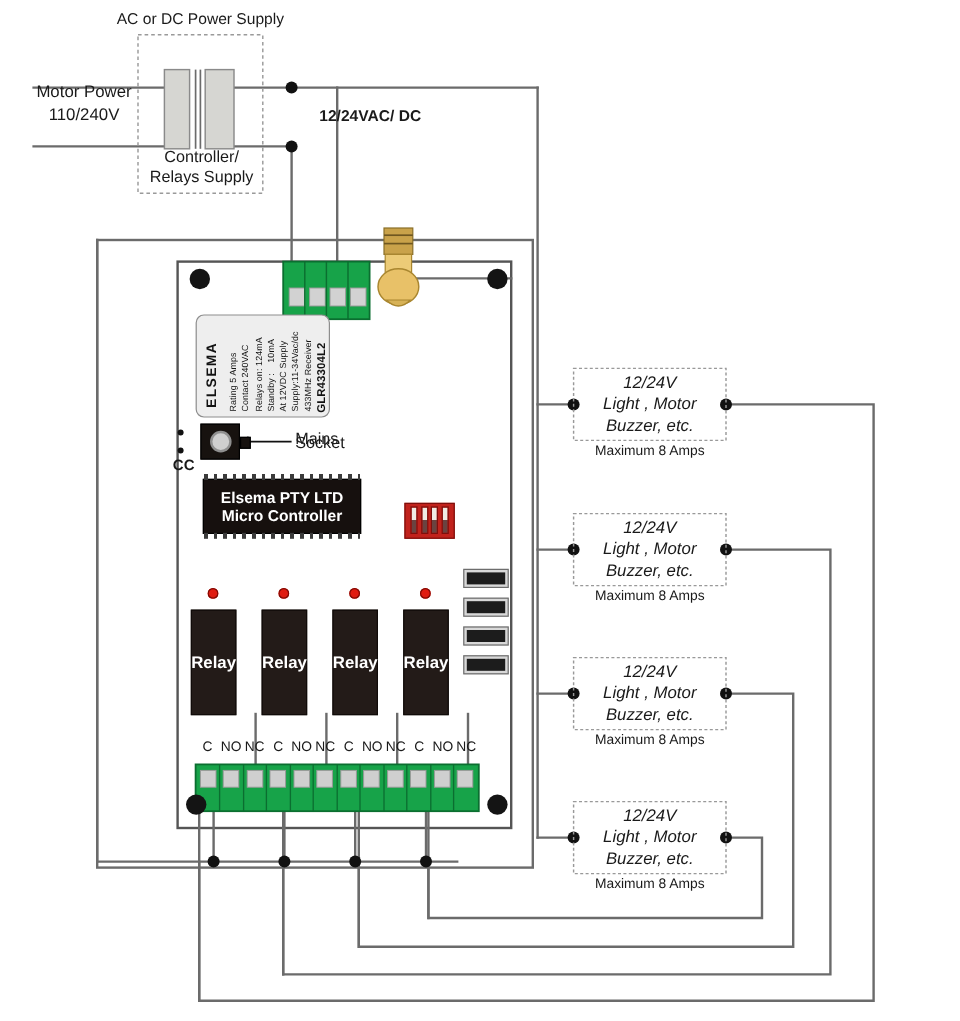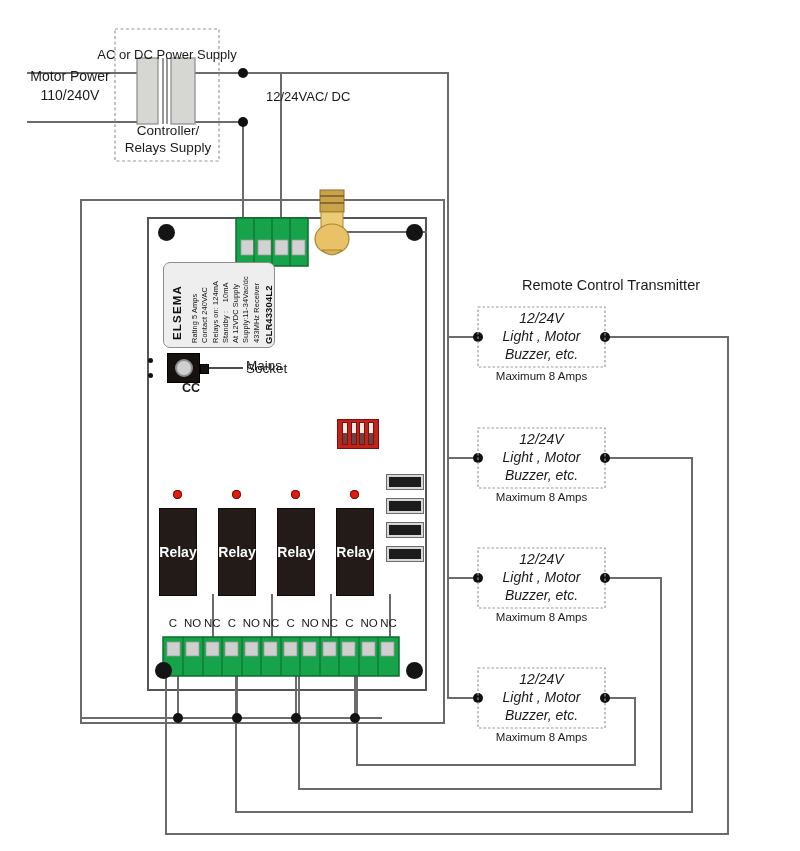--- a/index.html
+++ b/index.html
@@ -23,21 +23,21 @@
   }
   .lbl{
     position:absolute;
     white-space:pre;
     line-height:1.18;
   }
   .lbl.c{ text-align:center; }
   .lbl.l{ text-align:left; }
 
   
-  .t-supplyhdr{ font-size:13px;margin-top:39px; }
+  .t-supplyhdr{ font-size:13px; }
   .t-mains{ font-size:14px; }
   .t-xfmr{ font-size:13.5px; }
   .t-volt{ font-size:13px; }
   .t-devhdr{ font-size:14.5px; }
   .t-devbox{ font-size:14px;font-style:italic; }
   .t-amps{ font-size:11.5px; }
   .t-coding{ font-size:13.5px; }
   .t-relay{ font-size:14px; font-weight:bold; color:#ffffff; }
   .t-mcu{ font-size:13px; font-weight:bold; color:#ffffff; }
   .t-term{ font-size:11.5px; }
@@ -280,50 +280,56 @@
   </svg>
 
   <div class="lbl c t-supplyhdr" style="left:92px; top:8px; width:150px;">AC or DC Power Supply</div>
 
   <div class="lbl c t-mains" style="left:20px; top:68px; width:100px;">Motor Power</div>
   <div class="lbl c t-mains" style="left:20px; top:87px; width:100px;">110/240V</div>
 
   <div class="lbl c t-xfmr" style="left:118px; top:123px; width:100px;">Controller/</div>
   <div class="lbl c t-xfmr" style="left:118px; top:140px; width:100px;">Relays Supply</div>
 
-  <div class="lbl l t-volt" style="left:266px; top:89px;">12/24VAC/ DC</div>
+  <div class="lbl l t-volt" style="left:266px; top:89px;font-weight:bold;">12/24VAC/ DC</div>
 
   <div class="mnt-hole" style="left:158px; top:224px; width:17px; height:17px;"></div>
   <div class="mnt-hole" style="left:406px; top:224px; width:17px; height:17px;"></div>
   <div class="mnt-hole" style="left:155px; top:662px; width:17px; height:17px;"></div>
   <div class="mnt-hole" style="left:406px; top:662px; width:17px; height:17px;"></div>
 
   <div class="piece label-sticker" style="left:163px; top:262px; width:112px; height:86px;">
     <div class="sticker-col big" style="left:8px; top:7px; height:70px;">ELSEMA</div>
     <div class="sticker-col" style="left:27px; top:6px; height:74px;">Rating 5 Amps</div>
     <div class="sticker-col" style="left:37px; top:6px; height:74px;">Contact 240VAC</div>
     <div class="sticker-col" style="left:48px; top:6px; height:74px;">Relays on: 124mA</div>
     <div class="sticker-col" style="left:58px; top:6px; height:74px;">Standby :    10mA</div>
     <div class="sticker-col" style="left:68px; top:6px; height:74px;">At 12VDC Supply</div>
     <div class="sticker-col" style="left:78px; top:6px; height:74px;">Supply:11-34Vac/dc</div>
     <div class="sticker-col" style="left:89px; top:6px; height:74px;">433MHz Receiver</div>
     <div class="sticker-col" style="left:100px; top:5px; height:76px; font-size:9.5px; font-weight:bold;">GLR43304L2</div>
   </div>
 
   <div class="cc-dot" style="left:148px; top:358px;"></div>
   <div class="cc-dot" style="left:148px; top:373px;"></div>
-  <div class="lbl l t-cc" style="left:144px; top:381px;margin-left:38px;">CC</div>
+  <div class="lbl l t-cc" style="left:144px; top:381px;">CC</div>
 
   <div class="piece coding-sw" style="left:167px; top:353px; width:33px; height:30px;">
       <em></em>
     </div>
   <div class="coding-nub" style="left:200px; top:364px; width:7px; height:8px;"></div>
   <div class="lbl l t-coding" style="left:246px; top:358px;">Mains</div>
   <div class="lbl l t-coding" style="left:246px; top:361px;">Socket</div>
 
+  <div class="piece mcu" style="left:169px; top:399px; width:132px; height:46px;">
+    <div class="mcu-pins" style="top:-5px;"></div>
+    <div class="t-mcu">Elsema PTY LTD</div>
+    <div class="t-mcu">Micro Controller</div>
+    <div class="mcu-pins" style="bottom:-5px;"></div>
+  </div>
 
   <div class="piece dip" style="left:337px; top:419px; width:42px; height:30px;">
     <i></i>
     <i></i>
     <i></i>
     <i></i>
   </div>
 
   <div class="piece jumper" style="left:386px; top:474px; width:38px; height:16px;">
       <i></i>
@@ -364,21 +370,20 @@
       <div class="lbl c t-term" style="left: 237.4px; top: 617px; width: 28px;">NO</div>
       <div class="lbl c t-term" style="left: 257px; top: 617px; width: 28px;">NC</div>
       <div class="lbl c t-term" style="left: 276.6px; top: 617px; width: 28px;">C</div>
       <div class="lbl c t-term" style="left: 296.2px; top: 617px; width: 28px;">NO</div>
       <div class="lbl c t-term" style="left: 315.8px; top: 617px; width: 28px;">NC</div>
       <div class="lbl c t-term" style="left: 335.4px; top: 617px; width: 28px;">C</div>
       <div class="lbl c t-term" style="left: 355px; top: 617px; width: 28px;">NO</div>
       <div class="lbl c t-term" style="left: 374.6px; top: 617px; width: 28px;">NC</div>
     </div>
 
-  <div class="lbl c t-devhdr" style="left:446px; top:277px; width:330px;">Remote Control Transmitter</div>
 
   <div class="lbl c t-devbox" style="left:478px; top:310px; width:127px;">12/24V</div>
   <div class="lbl c t-devbox" style="left:478px; top:328px; width:127px;">Light , Motor</div>
   <div class="lbl c t-devbox" style="left:478px; top:346px; width:127px;">Buzzer, etc.</div>
   <div class="lbl c t-amps" style="left:478px; top:370px; width:127px;">Maximum 8 Amps</div>
 
   <div class="lbl c t-devbox" style="left:478px; top:431px; width:127px;">12/24V</div>
   <div class="lbl c t-devbox" style="left:478px; top:449px; width:127px;">Light , Motor</div>
   <div class="lbl c t-devbox" style="left:478px; top:467px; width:127px;">Buzzer, etc.</div>
   <div class="lbl c t-amps" style="left:478px; top:491px; width:127px;">Maximum 8 Amps</div>

